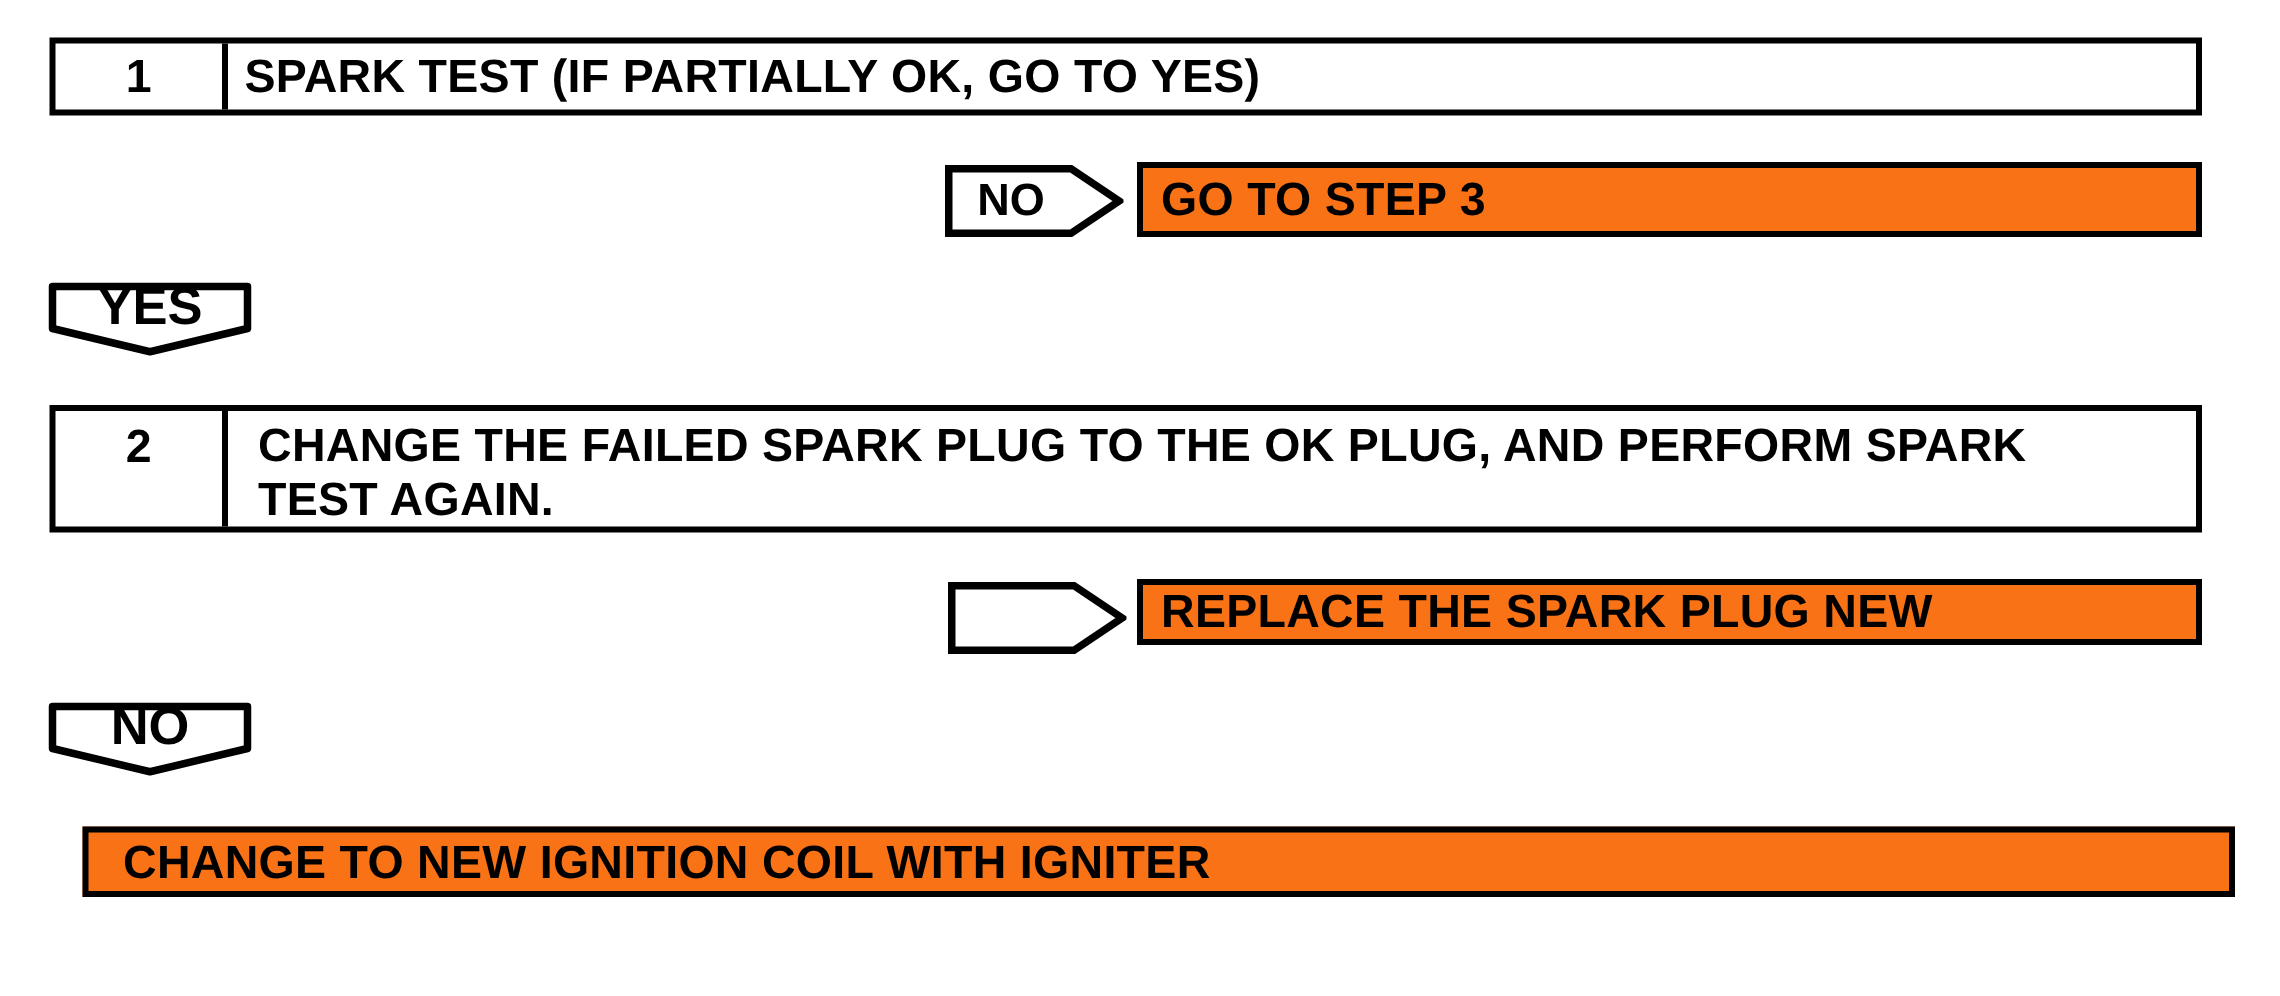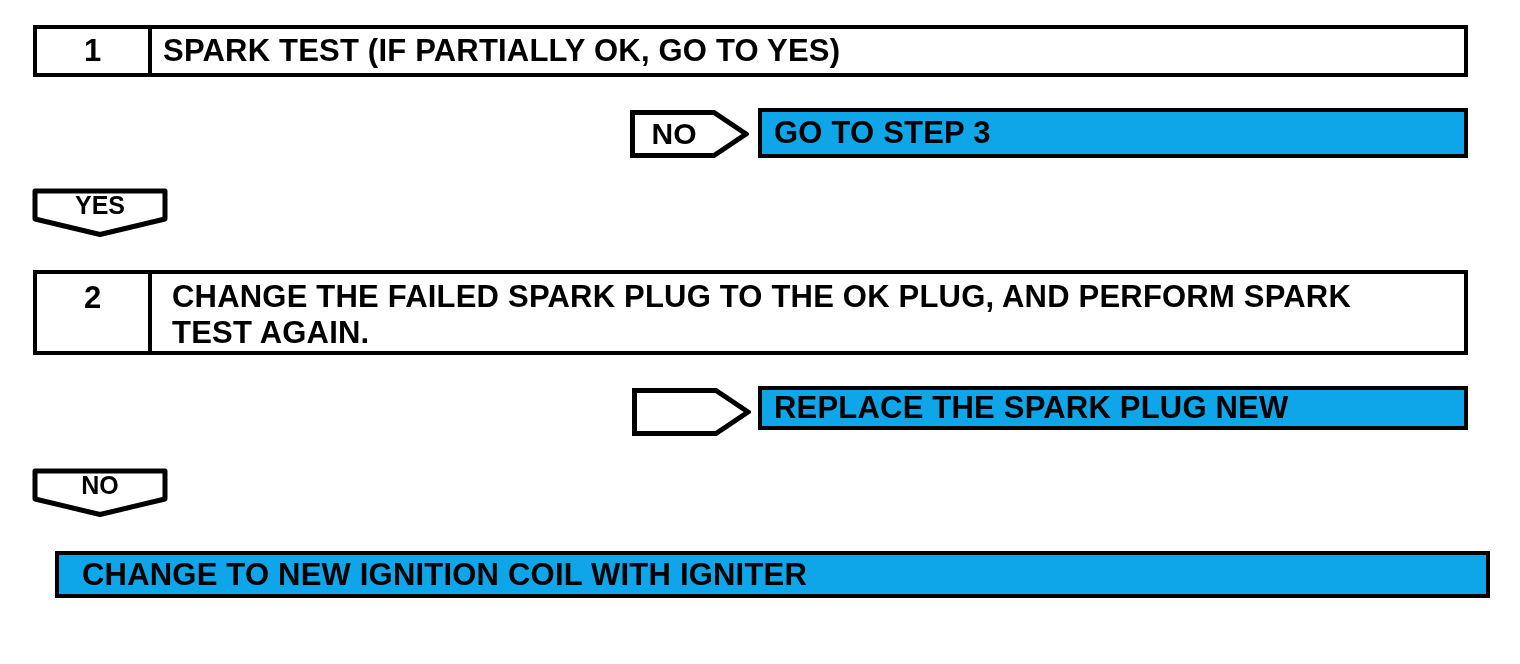--- a/index.html
+++ b/index.html
@@ -51,21 +51,21 @@
   .step-text.top-align {
     align-items: flex-start;
     padding-top: 5px;
     padding-left: 20px;
   }
   .step-text .wrap-limit { max-width: 1250px; }
 
   
   .action-box {
     border: 4px solid #000;
-    background: #0ea5e9;
+    background: #f97316;
     display: flex;
     align-items: center;
     padding-left: 12px;
     font-size: 31px;
     letter-spacing: 0.2px;
   }
 
   
   .pointer { width: 119px; height: 48px; }
   .pointer svg { position: absolute; left: 0; top: 0; }
@@ -82,21 +82,21 @@
   
   .tag { width: 136px; height: 50px; }
   .tag svg { position: absolute; left: 0; top: 0; }
   .tag .tag-label {
     position: absolute;
     left: 0; top: 0;
     width: 136px; height: 34px;
     display: flex;
     align-items: center;
     justify-content: center;
-    font-size: 25px;
+    font-size: 35px;
   }
 </style>
 </head>
 <body>
 
 <div id="canvas">
 
   <div class="abs step-box" style="left:33px; top:25px; width:1435px; height:52px;">
     <div class="num-cell">1</div>
     <div class="step-text">

